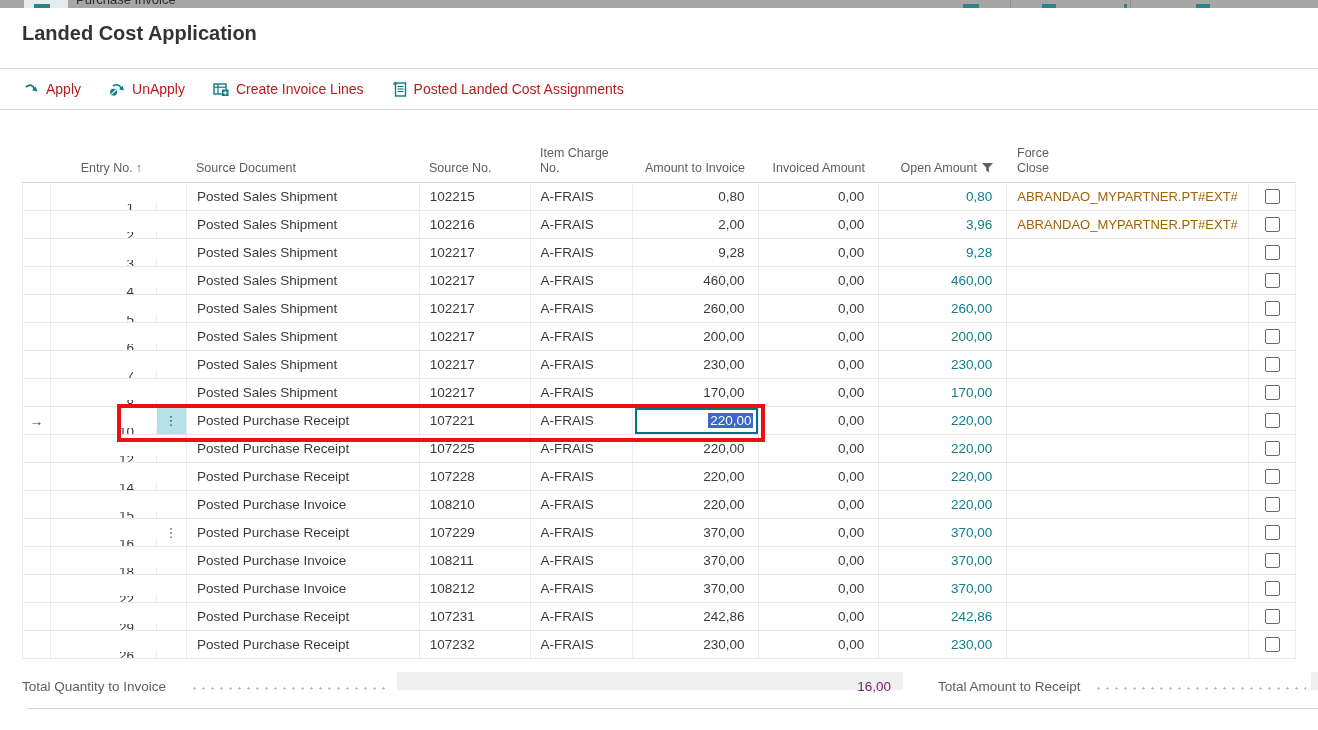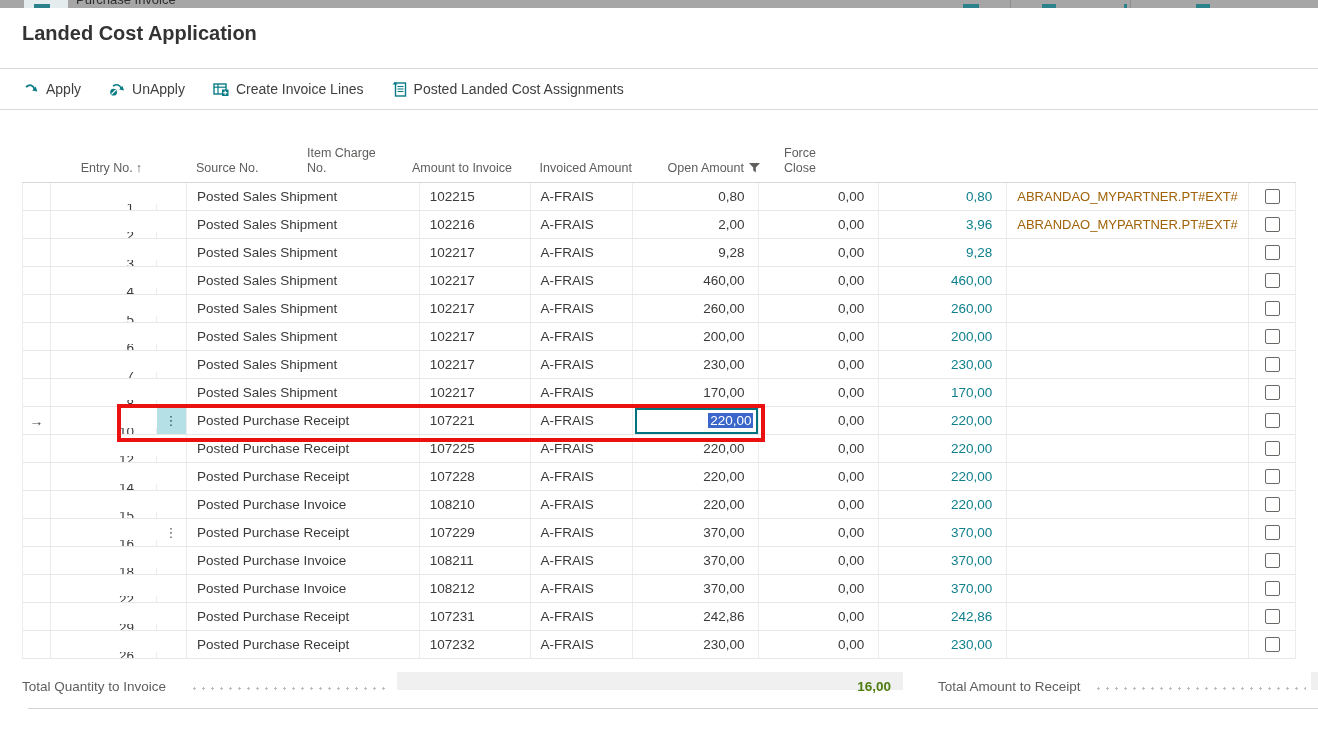--- a/index.html
+++ b/index.html
@@ -16,21 +16,21 @@
   .strip-text{position:absolute;left:76px;top:0;width:140px;height:8px;overflow:hidden;}
   .strip-text span{position:absolute;left:0;top:-8px;font-size:13px;color:#2d2d2d;white-space:nowrap;}
   .strip-ic{position:absolute;top:4px;height:4px;background:#2c828b;}
   .strip-sep{position:absolute;top:0;width:1px;height:8px;background:#8f8f8f;}
   
   .page-title{position:absolute;left:22px;top:22px;font-size:20px;font-weight:600;color:#333333;}
   
   .toolbar{position:absolute;left:0;top:68px;width:1318px;height:42px;
     border-top:1px solid #dadada;border-bottom:1px solid #dadada;
     display:flex;align-items:center;gap:28px;padding-left:24px;box-sizing:border-box;}
-  .tb-item{display:flex;align-items:center;gap:7px;font-size:14px;color:#404040;cursor:pointer;}
+  .tb-item{display:flex;align-items:center;gap:7px;font-size:14px;color:#b91c1c;cursor:pointer;}
   .tb-item svg{display:block;}
   
   .thead{position:absolute;left:22px;top:137px;width:1274px;height:46px;
     display:flex;align-items:flex-end;border-bottom:1px solid #d8d8d8;box-sizing:border-box;
     font-size:12.5px;color:#605e5c;}
   .th{padding:0 14px 6px 10px;box-sizing:border-box;line-height:15px;}
   .th.num{text-align:right;padding-right:14px;}
   .sorticon{margin-left:3px;}
   .funnel{margin-left:5px;vertical-align:-1px;}
   .grid{position:absolute;left:22px;top:183px;width:1274px;
@@ -63,21 +63,21 @@
   .selected{background:#3a67c9;color:#ffffff;padding:0 2px;font-size:13.5px;}
   
   .red-box{position:absolute;left:117px;top:404px;width:648px;height:38px;
     border:4px solid #ec1111;box-sizing:border-box;pointer-events:none;z-index:20;}
   
   .ft-label{position:absolute;top:672px;height:30px;line-height:30px;font-size:13.5px;color:#605e5c;}
   .leader{position:absolute;top:687px;height:3px;
     background-image:radial-gradient(circle,#bdbdbd 1.1px,transparent 1.4px);
     background-size:9px 3px;background-repeat:repeat-x;}
   .ft-box{position:absolute;top:672px;height:18px;background:#f0f0f0;box-sizing:border-box;
-    line-height:30px;text-align:right;padding-right:12px;font-size:13.5px;color:#4d7c0f;font-weight:bold;}
+    line-height:30px;text-align:right;padding-right:12px;font-size:13.5px;color:#701a75;}
   .bottom-rule{position:absolute;left:28px;top:708px;width:1290px;height:1px;background:#d4d4d4;}
 </style>
 </head>
 <body>
 
 <div class="top-strip">
   <div class="strip-tab">
       <div class="strip-tab-glyph"></div>
     </div>
   <div class="strip-text">
@@ -140,20 +140,21 @@
     <span>Posted Landed Cost Assignments</span>
   </div>
 </div>
 
 <div class="thead">
   <div class="th w-ind"></div>
   <div class="th w-entry num">
     <span>Entry No.</span><span class="sorticon">↑</span>
   </div>
   <div class="th w-menu"></div>
+  <div class="th w-doc"><span>Source Document</span></div>
   <div class="th w-sno"><span>Source No.</span></div>
   <div class="th w-ich"><span>Item Charge No.</span></div>
   <div class="th w-amt num"><span>Amount to Invoice</span></div>
   <div class="th w-invamt num"><span>Invoiced Amount</span></div>
   <div class="th w-open num">
     <span>Open Amount</span><svg class="funnel" width="11" height="10" viewBox="0 0 11 10">
         <path d="M0 0 h11 l-4.2 4.6 v5 l-2.6 -2 v-3 z" fill="#5f5e5c"></path>
       </svg>
   </div>
   <div class="th w-fc num"><span>Force Close</span></div>

